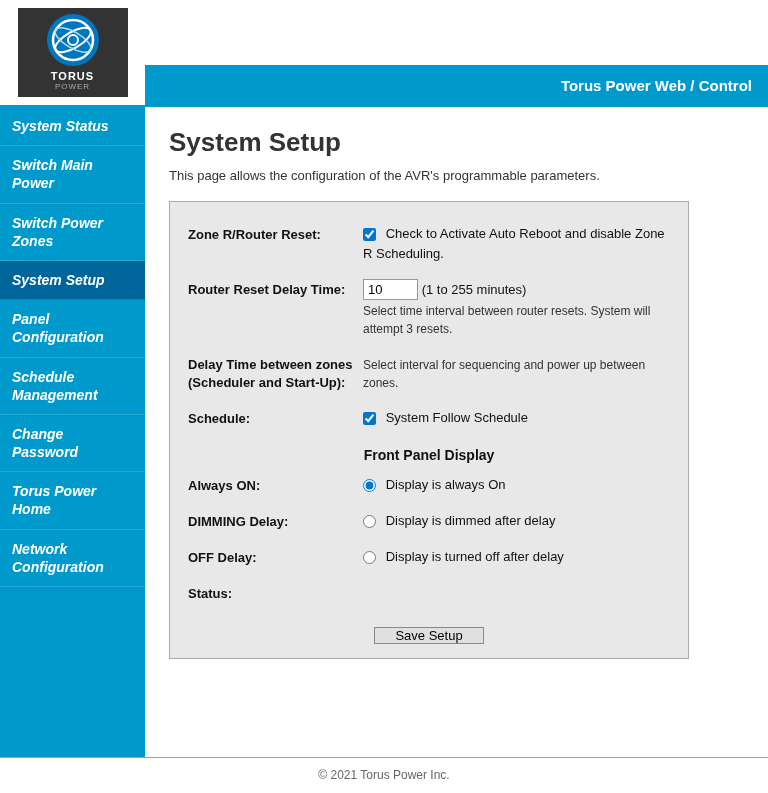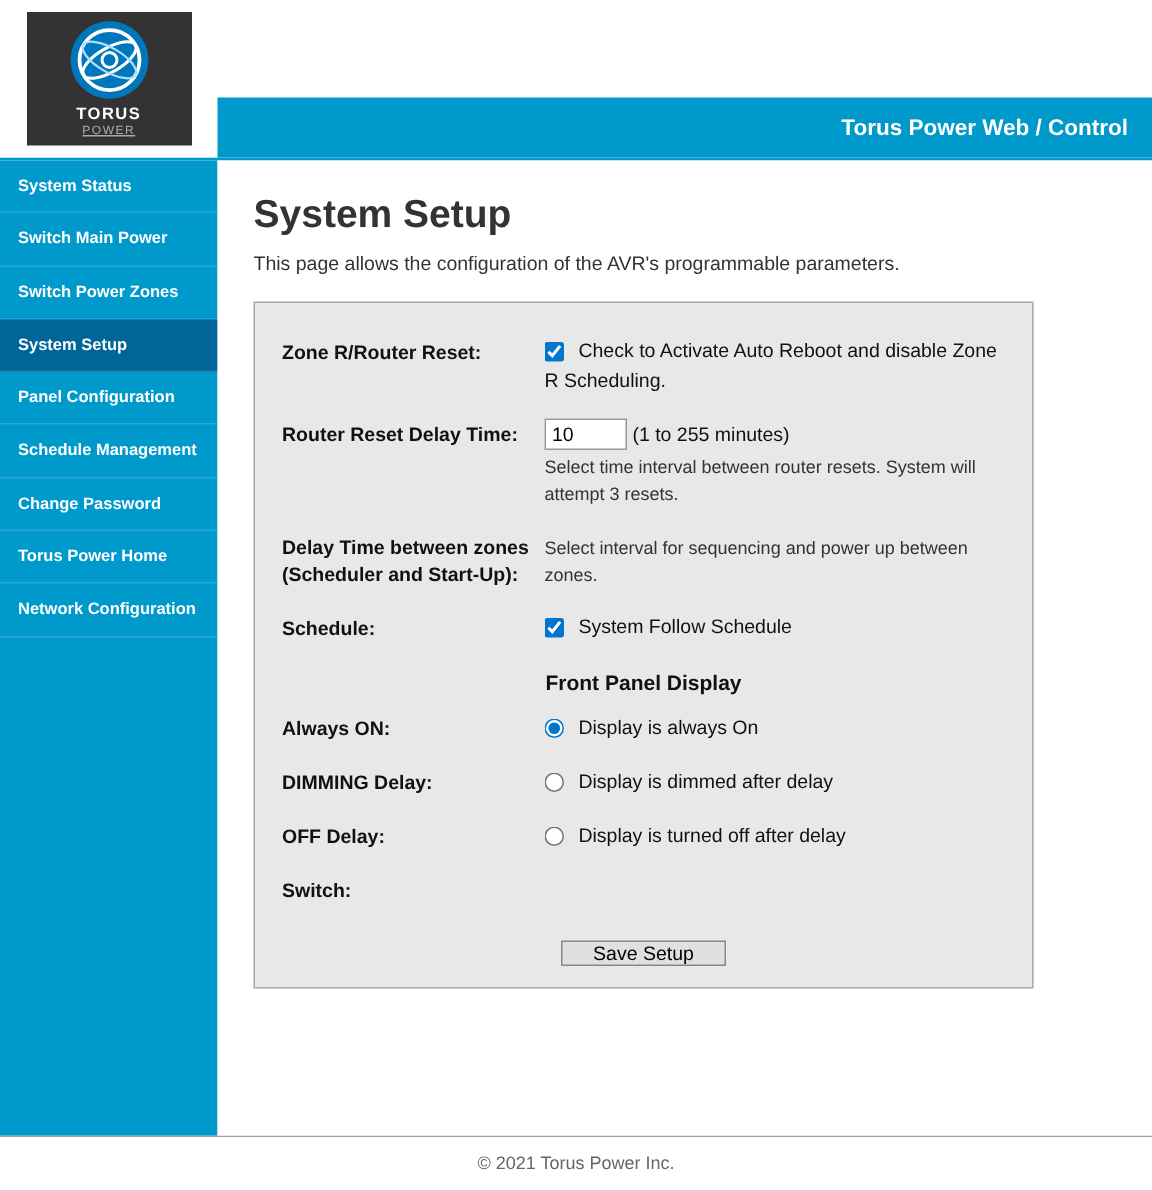--- a/index.html
+++ b/index.html
@@ -50,21 +50,20 @@
       font-size: 11px;
       font-weight: bold;
       letter-spacing: 1px;
       text-align: center;
     }
     .logo-subtext {
       color: #aaa;
       font-size: 8px;
       letter-spacing: 1px;
       text-align: center;
-      text-decoration: underline;
     }
     .header-title-bar {
       flex: 1;
       background: #0099cc;
       display: flex;
       align-items: center;
       justify-content: flex-end;
       padding: 0 16px;
       height: 40px;
       align-self: flex-end;
@@ -85,25 +84,26 @@
     .sidebar {
       width: 145px;
       background: #0099cc;
       flex-shrink: 0;
     }
     .sidebar-item {
       display: block;
       padding: 10px 12px;
       color: #fff;
       font-weight: bold;
-      font-size: 11px;
+      font-size: 14px;
       cursor: pointer;
       border-bottom: 1px solid rgba(255,255,255,0.15);
       text-decoration: none;
       line-height: 1.3;
+      font-style: italic;
     }
     .sidebar-item.active {
       background: #006699;
     }
 
     
     .main-content {
       flex: 1;
       padding: 20px 24px;
       background: #fff;
@@ -309,21 +309,21 @@
         <div class="form-label">OFF Delay:</div>
         <div class="form-value">
           <label>
             <input type="radio" name="display_mode" style="">
             <span>Display is turned off after delay</span>
           </label>
         </div>
       </div>
 
       <div class="form-row">
-        <div class="form-label">Switch:</div>
+        <div class="form-label">Status:</div>
       </div>
 
       <div class="save-row">
         <button class="save-btn">Save Setup</button>
       </div>
 
     </div>
   </main>
 </div>
 

